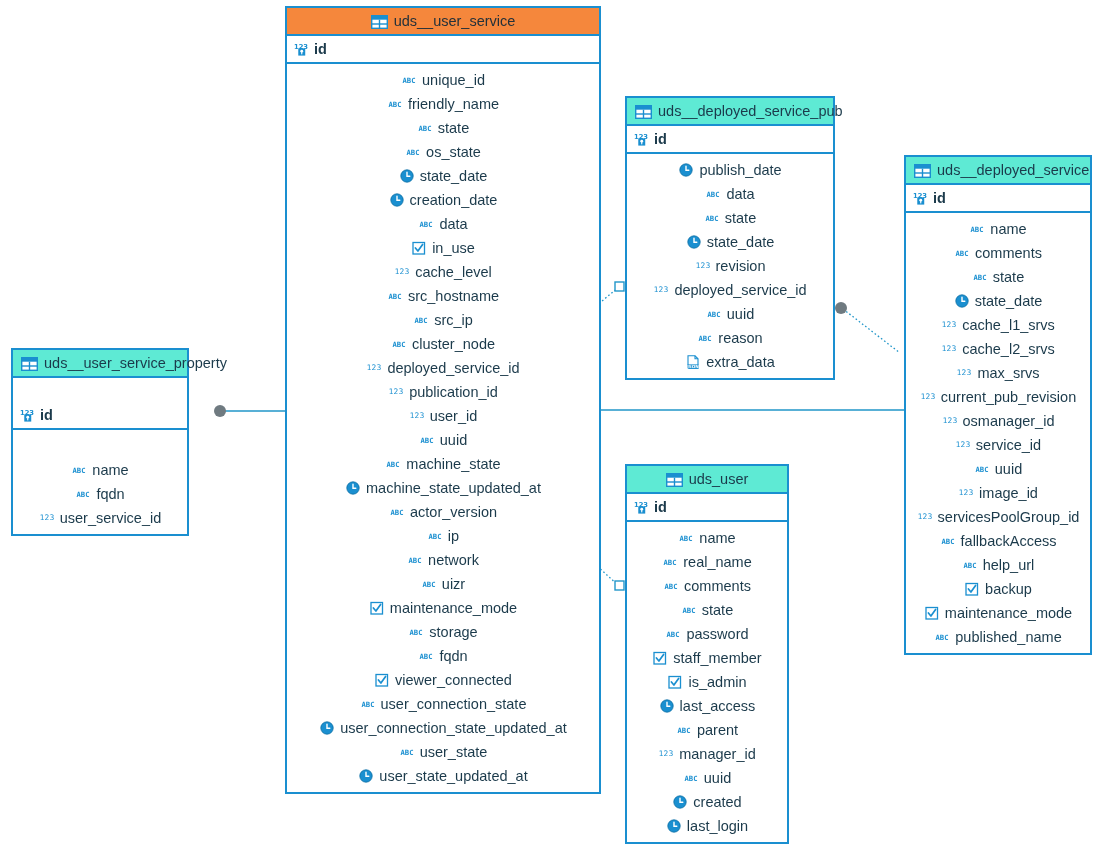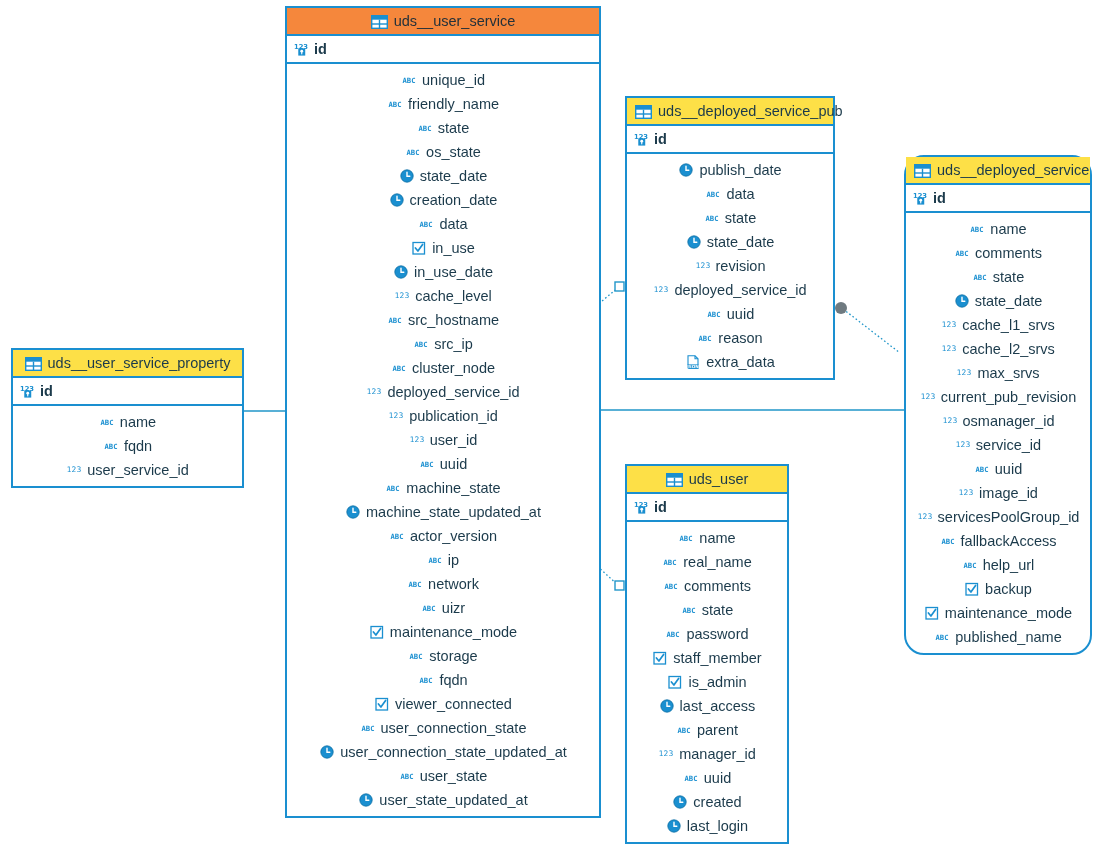--- a/index.html
+++ b/index.html
@@ -33,21 +33,21 @@
     border: 2px solid #1a8fd0;
     display: flex;
     flex-direction: column;
   }
   .entity-header {
     height: 28px;
     line-height: 27px;
     text-align: center;
     font-size: 14.5px;
     color: #1b3a4b;
-    background: #fde047;
+    background: #5eead4;
     border-bottom: 2px solid #1a8fd0;
     white-space: nowrap;
     padding: 0 8px;
     position: relative;
   }
   .entity.accent > .entity-header {
     background: #f5873c;
     color: #23313a;
   }
   .entity-header .hdr-inner {
@@ -94,22 +94,22 @@
     position: relative;
   }
   .ic svg { display: block; }
 
   
   .ic-table { width: 17px; flex-basis: 17px; }
 
   
   #e-user_service          { left: 285px;  top: 6px;   width: 316px; }
   #e-deployed_service_pub  { left: 625px;  top: 96px;  width: 210px; }
-  #e-deployed_service      { left: 904px;  top: 155px; width: 188px; border-radius: 20px; }
-  #e-user_service_property { left: 11px;   top: 348px; width: 233px; }
+  #e-deployed_service      { left: 904px;  top: 155px; width: 188px; }
+  #e-user_service_property { left: 11px;   top: 348px; width: 178px; gap: 24px; }
   #e-user                  { left: 625px;  top: 464px; width: 164px; }
 </style>
 </head>
 <body>
 
 <div id="canvas">
 
   <svg id="links" viewBox="0 0 1100 848" width="1100" height="848" xmlns="http://www.w3.org/2000/svg">
 
     <g>
@@ -229,30 +229,20 @@
             <svg width="16" height="16" viewBox="0 0 16 16">
               <rect x="2" y="2.5" width="11.5" height="11.5" fill="#ffffff" stroke="#1a8fd0" stroke-width="1.3"></rect>
               <path d="M4.4 8 L6.9 11 L11.6 4.4" stroke="#1a8fd0" stroke-width="1.7" fill="none" stroke-linecap="round" stroke-linejoin="round"></path>
             </svg>
           </span>
           <span>in_use</span>
         </div>
         <div class="col-row">
           <span class="ic">
             <svg width="16" height="16" viewBox="0 0 16 16">
-              <circle cx="8" cy="8" r="6.2" fill="#1a8fd0"></circle>
-              <path d="M8 4.2 L8 8.2 L10.8 8.2" stroke="#ffffff" stroke-width="1.4" fill="none" stroke-linecap="round"></path>
-              <circle cx="8" cy="8" r="6.2" fill="none" stroke="#0c6fa3" stroke-width="0.8"></circle>
-            </svg>
-          </span>
-          <span>in_use_date</span>
-        </div>
-        <div class="col-row">
-          <span class="ic">
-            <svg width="16" height="16" viewBox="0 0 16 16">
               <text x="8" y="10" font-family="DejaVu Sans, sans-serif" font-size="7.6" fill="#1a8fd0" text-anchor="middle">123</text>
             </svg>
           </span>
           <span>cache_level</span>
         </div>
         <div class="col-row">
           <span class="ic">
             <svg width="16" height="16" viewBox="0 0 16 16">
               <text x="8" y="11" font-family="DejaVu Sans Mono, monospace" font-size="7.2" font-weight="bold" fill="#1a8fd0" text-anchor="middle">ABC</text>
             </svg>

